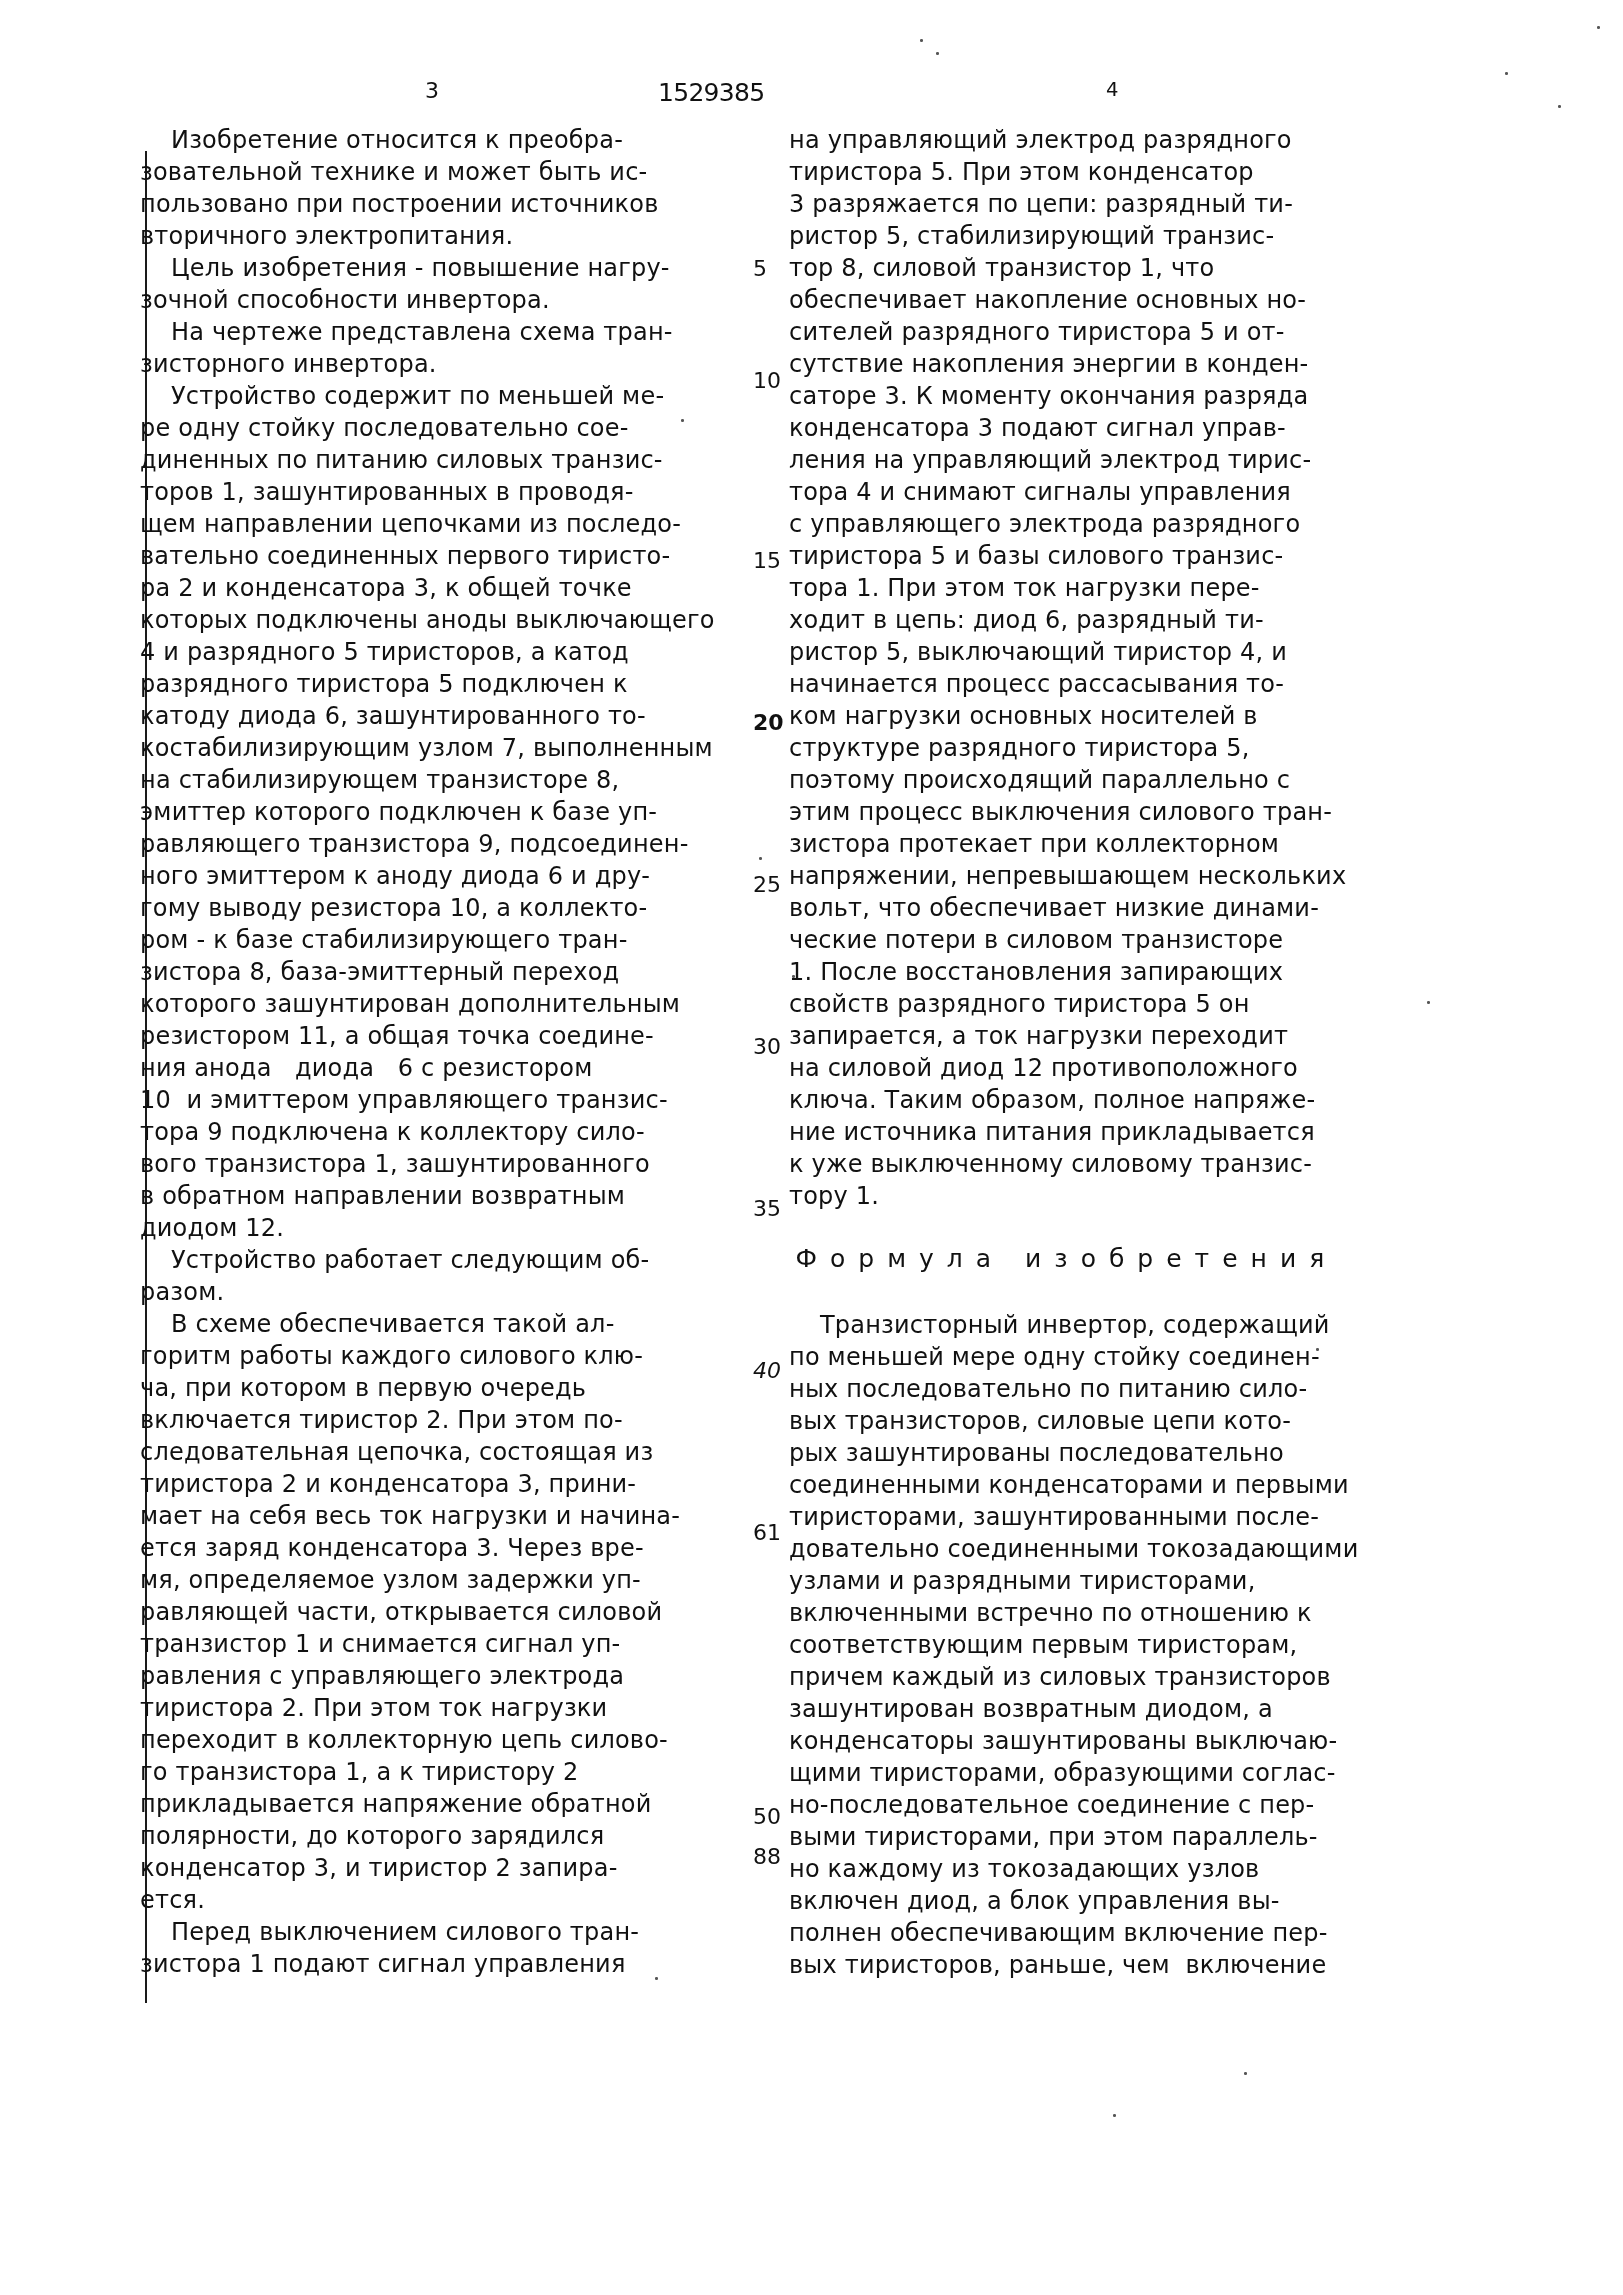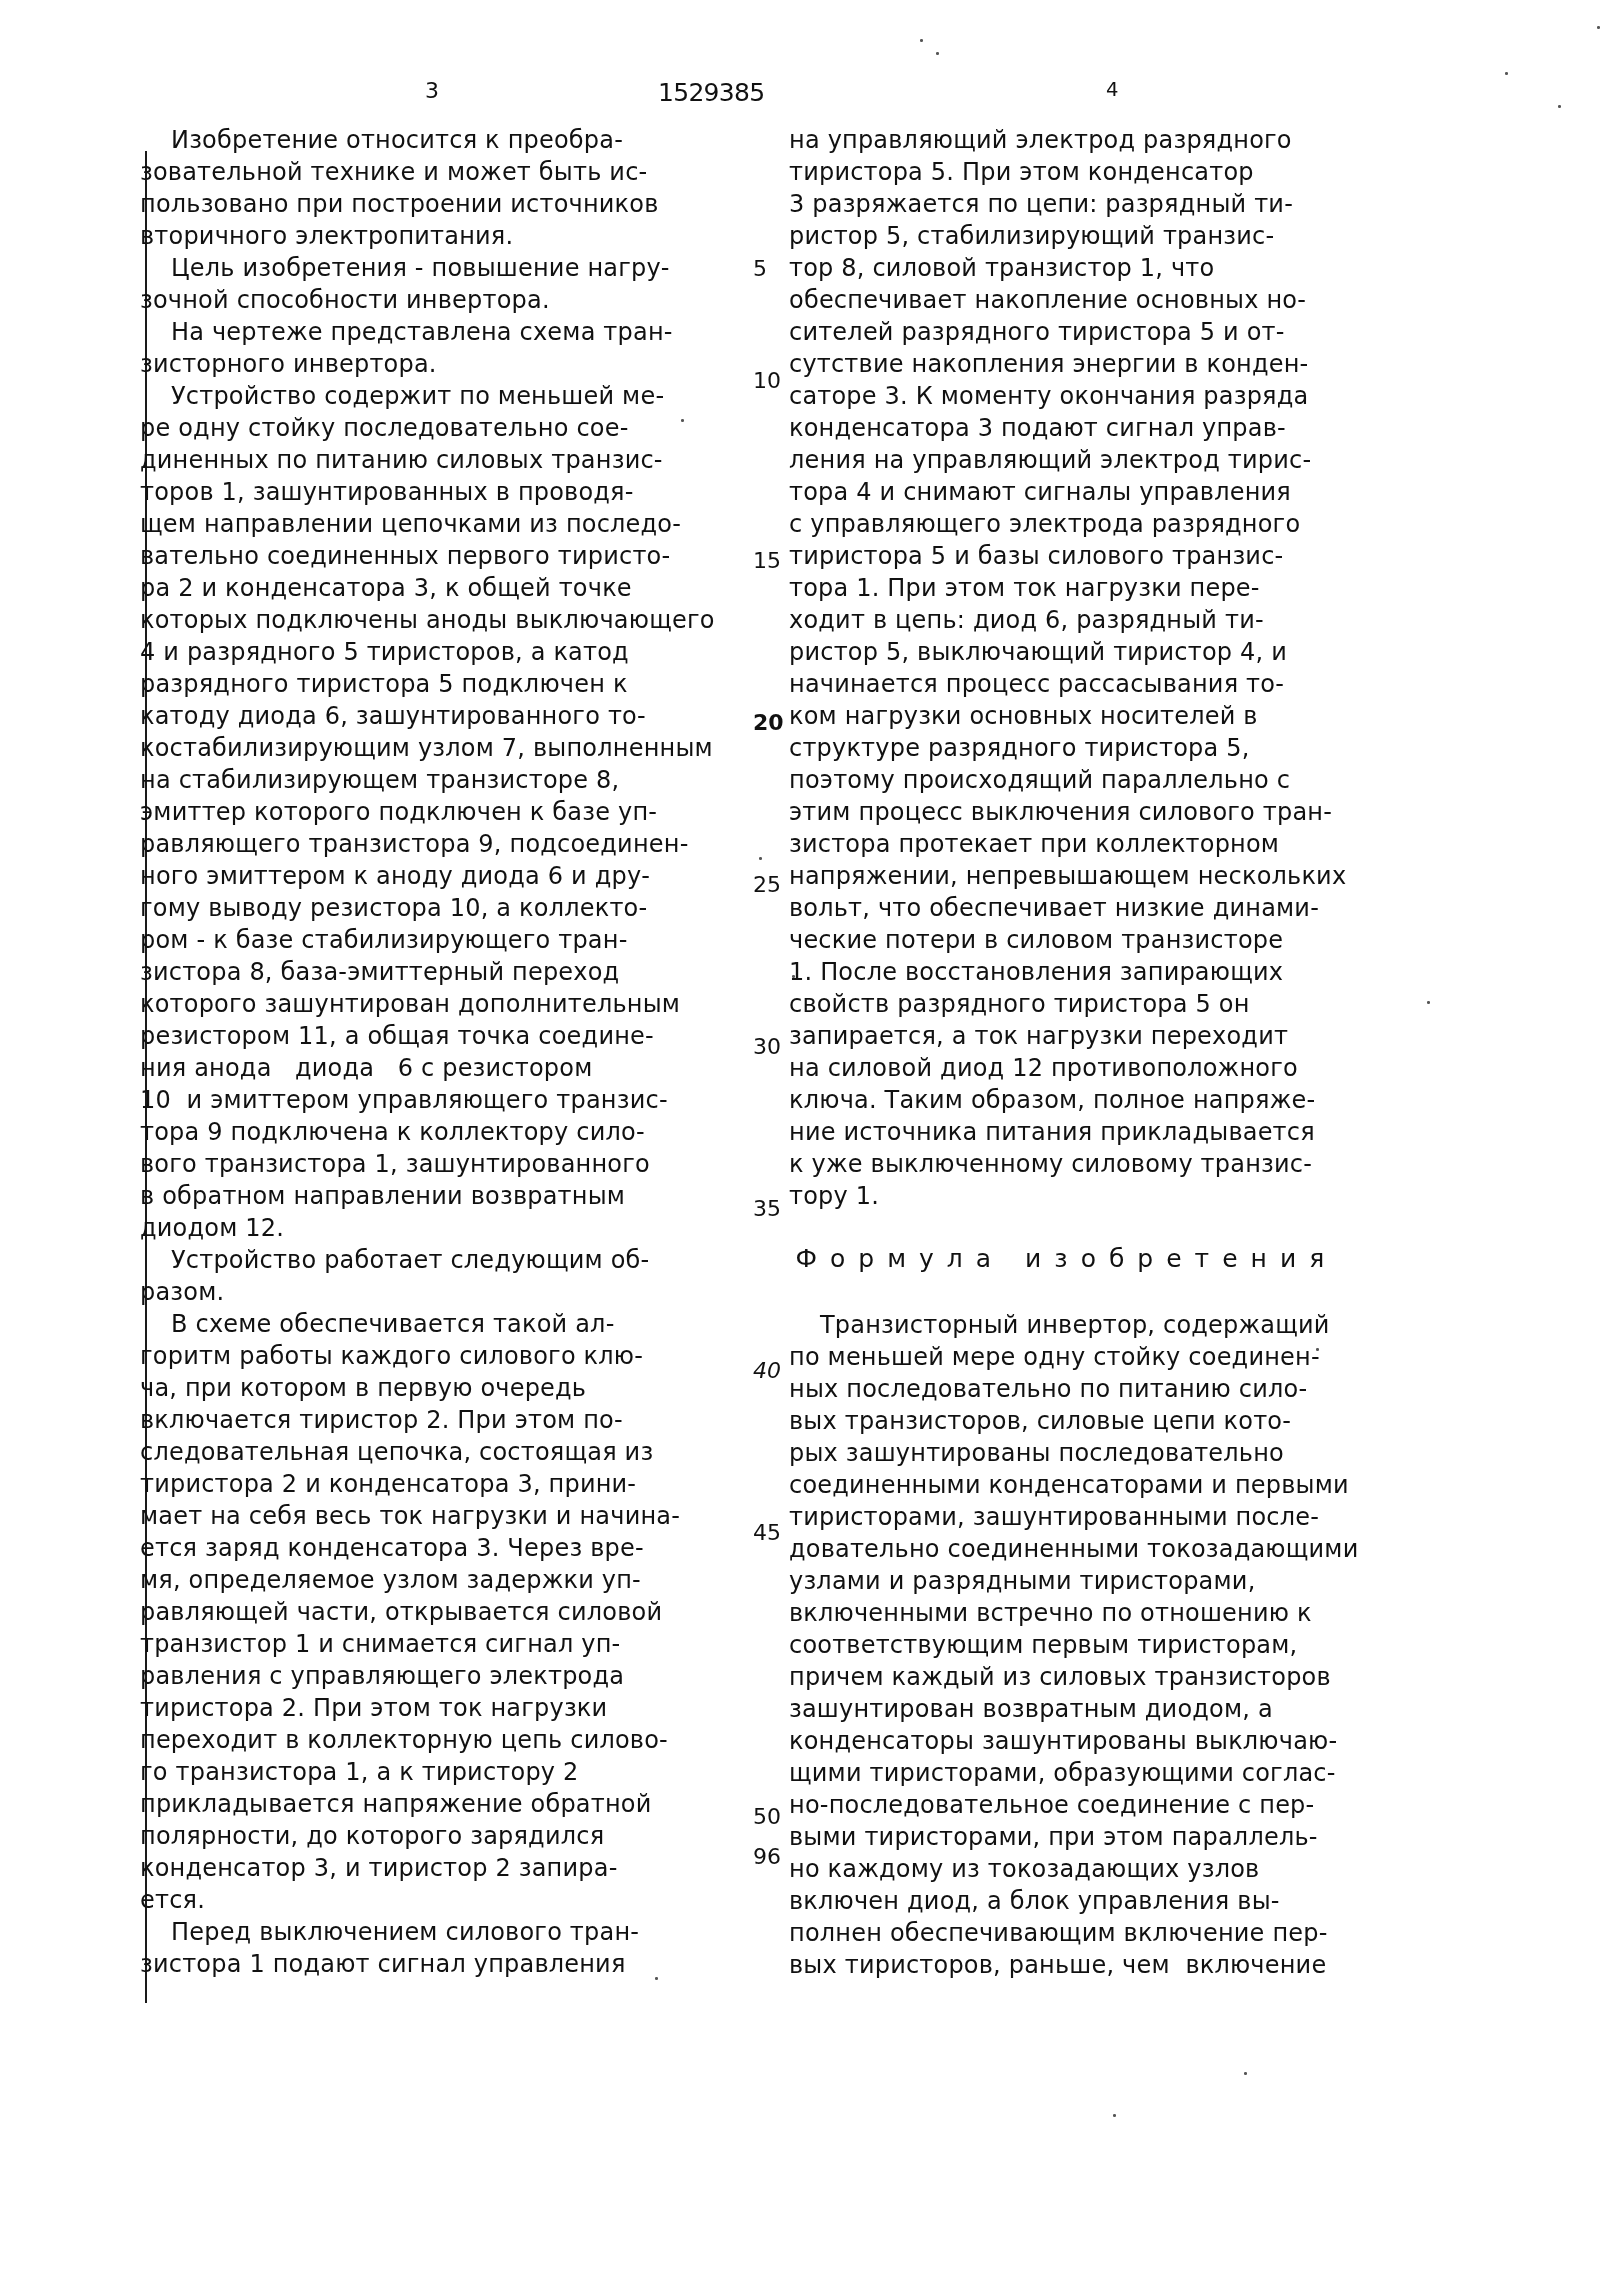--- a/index.html
+++ b/index.html
@@ -42,23 +42,23 @@
 <div class="column col-left" id="col-left"><span class="line indent">Изобретение относится к преобра-</span><span class="line">зовательной технике и может быть ис-</span><span class="line">пользовано при построении источников</span><span class="line">вторичного электропитания.</span><span class="line indent">Цель изобретения - повышение нагру-</span><span class="line">зочной способности инвертора.</span><span class="line indent">На чертеже представлена схема тран-</span><span class="line">зисторного инвертора.</span><span class="line indent">Устройство содержит по меньшей ме-</span><span class="line">ре одну стойку последовательно сое-</span><span class="line">диненных по питанию силовых транзис-</span><span class="line">торов 1, зашунтированных в проводя-</span><span class="line">щем направлении цепочками из последо-</span><span class="line">вательно соединенных первого тиристо-</span><span class="line">ра 2 и конденсатора 3, к общей точке</span><span class="line">которых подключены аноды выключающего</span><span class="line">4 и разрядного 5 тиристоров, а катод</span><span class="line">разрядного тиристора 5 подключен к</span><span class="line">катоду диода 6, зашунтированного то-</span><span class="line">костабилизирующим узлом 7, выполненным</span><span class="line">на стабилизирующем транзисторе 8,</span><span class="line">эмиттер которого подключен к базе уп-</span><span class="line">равляющего транзистора 9, подсоединен-</span><span class="line">ного эмиттером к аноду диода 6 и дру-</span><span class="line">гому выводу резистора 10, а коллекто-</span><span class="line">ром - к базе стабилизирующего тран-</span><span class="line">зистора 8, база-эмиттерный переход</span><span class="line">которого зашунтирован дополнительным</span><span class="line">резистором 11, а общая точка соедине-</span><span class="line">ния анода   диода   6 с резистором</span><span class="line">10  и эмиттером управляющего транзис-</span><span class="line">тора 9 подключена к коллектору сило-</span><span class="line">вого транзистора 1, зашунтированного</span><span class="line">в обратном направлении возвратным</span><span class="line">диодом 12.</span><span class="line indent">Устройство работает следующим об-</span><span class="line">разом.</span><span class="line indent">В схеме обеспечивается такой ал-</span><span class="line">горитм работы каждого силового клю-</span><span class="line">ча, при котором в первую очередь</span><span class="line">включается тиристор 2. При этом по-</span><span class="line">следовательная цепочка, состоящая из</span><span class="line">тиристора 2 и конденсатора 3, прини-</span><span class="line">мает на себя весь ток нагрузки и начина-</span><span class="line">ется заряд конденсатора 3. Через вре-</span><span class="line">мя, определяемое узлом задержки уп-</span><span class="line">равляющей части, открывается силовой</span><span class="line">транзистор 1 и снимается сигнал уп-</span><span class="line">равления с управляющего электрода</span><span class="line">тиристора 2. При этом ток нагрузки</span><span class="line">переходит в коллекторную цепь силово-</span><span class="line">го транзистора 1, а к тиристору 2</span><span class="line">прикладывается напряжение обратной</span><span class="line">полярности, до которого зарядился</span><span class="line">конденсатор 3, и тиристор 2 запира-</span><span class="line">ется.</span><span class="line indent">Перед выключением силового тран-</span><span class="line">зистора 1 подают сигнал управления</span></div>
 <div class="gutter" id="gutter">
     <span style="top: 132px;">5</span>
     <span style="top: 244px;">10</span>
     <span style="top: 424px;">15</span>
     <span style="top: 586px; font-weight: bold;">20</span>
     <span style="top: 748px;">25</span>
     <span style="top: 910px;">30</span>
     <span style="top: 1072px;">35</span>
     <span style="top: 1234px; font-style: italic;">40</span>
-    <span style="top: 1396px;">45</span>
+    <span style="top: 1396px;">61</span>
     <span style="top: 1648px; margin-top: 32px;">50</span>
-    <span style="top: 1720px;">96</span>
+    <span style="top: 1720px;">88</span>
   </div>
 <div class="column col-right" id="col-right"><span class="line">на управляющий электрод разрядного</span><span class="line">тиристора 5. При этом конденсатор</span><span class="line">3 разряжается по цепи: разрядный ти-</span><span class="line">ристор 5, стабилизирующий транзис-</span><span class="line">тор 8, силовой транзистор 1, что</span><span class="line">обеспечивает накопление основных но-</span><span class="line">сителей разрядного тиристора 5 и от-</span><span class="line">сутствие накопления энергии в конден-</span><span class="line">саторе 3. К моменту окончания разряда</span><span class="line">конденсатора 3 подают сигнал управ-</span><span class="line">ления на управляющий электрод тирис-</span><span class="line">тора 4 и снимают сигналы управления</span><span class="line">с управляющего электрода разрядного</span><span class="line">тиристора 5 и базы силового транзис-</span><span class="line">тора 1. При этом ток нагрузки пере-</span><span class="line">ходит в цепь: диод 6, разрядный ти-</span><span class="line">ристор 5, выключающий тиристор 4, и</span><span class="line">начинается процесс рассасывания то-</span><span class="line">ком нагрузки основных носителей в</span><span class="line">структуре разрядного тиристора 5,</span><span class="line">поэтому происходящий параллельно с</span><span class="line">этим процесс выключения силового тран-</span><span class="line">зистора протекает при коллекторном</span><span class="line">напряжении, непревышающем нескольких</span><span class="line">вольт, что обеспечивает низкие динами-</span><span class="line">ческие потери в силовом транзисторе</span><span class="line">1. После восстановления запирающих</span><span class="line">свойств разрядного тиристора 5 он</span><span class="line">запирается, а ток нагрузки переходит</span><span class="line">на силовой диод 12 противоположного</span><span class="line">ключа. Таким образом, полное напряже-</span><span class="line">ние источника питания прикладывается</span><span class="line">к уже выключенному силовому транзис-</span><span class="line">тору 1.</span><span class="line heading">Формула изобретения</span><span class="line indent">Транзисторный инвертор, содержащий</span><span class="line">по меньшей мере одну стойку соединен-</span><span class="line">ных последовательно по питанию сило-</span><span class="line">вых транзисторов, силовые цепи кото-</span><span class="line">рых зашунтированы последовательно</span><span class="line">соединенными конденсаторами и первыми</span><span class="line">тиристорами, зашунтированными после-</span><span class="line">довательно соединенными токозадающими</span><span class="line">узлами и разрядными тиристорами,</span><span class="line">включенными встречно по отношению к</span><span class="line">соответствующим первым тиристорам,</span><span class="line">причем каждый из силовых транзисторов</span><span class="line">зашунтирован возвратным диодом, а</span><span class="line">конденсаторы зашунтированы выключаю-</span><span class="line">щими тиристорами, образующими соглас-</span><span class="line">но-последовательное соединение с пер-</span><span class="line">выми тиристорами, при этом параллель-</span><span class="line">но каждому из токозадающих узлов</span><span class="line">включен диод, а блок управления вы-</span><span class="line">полнен обеспечивающим включение пер-</span><span class="line">вых тиристоров, раньше, чем  включение</span></div>
 
 <div id="specks">
     <div class="speck" style="left: 920px; top: 39px;"></div>
     <div class="speck" style="left: 936px; top: 52px;"></div>
     <div class="speck" style="left: 1597px; top: 26px;"></div>
     <div class="speck" style="left: 1505px; top: 72px;"></div>
     <div class="speck" style="left: 1558px; top: 105px;"></div>
     <div class="speck" style="left: 681px; top: 419px;"></div>

